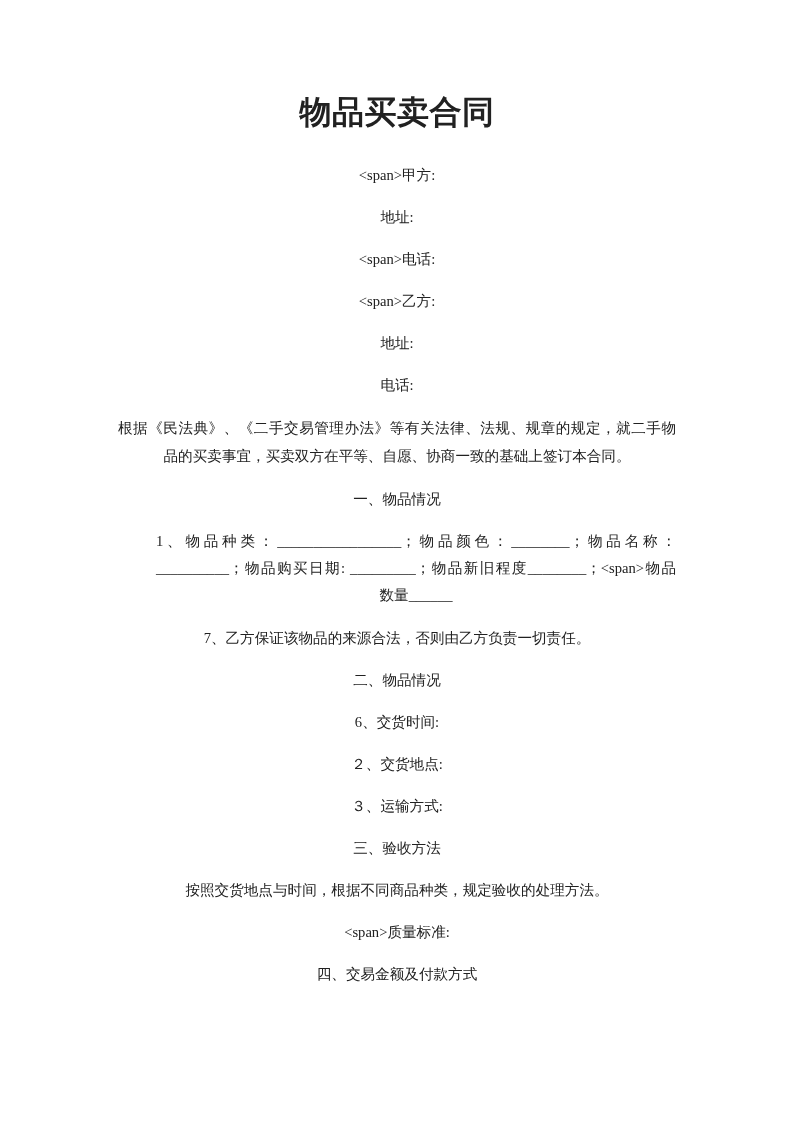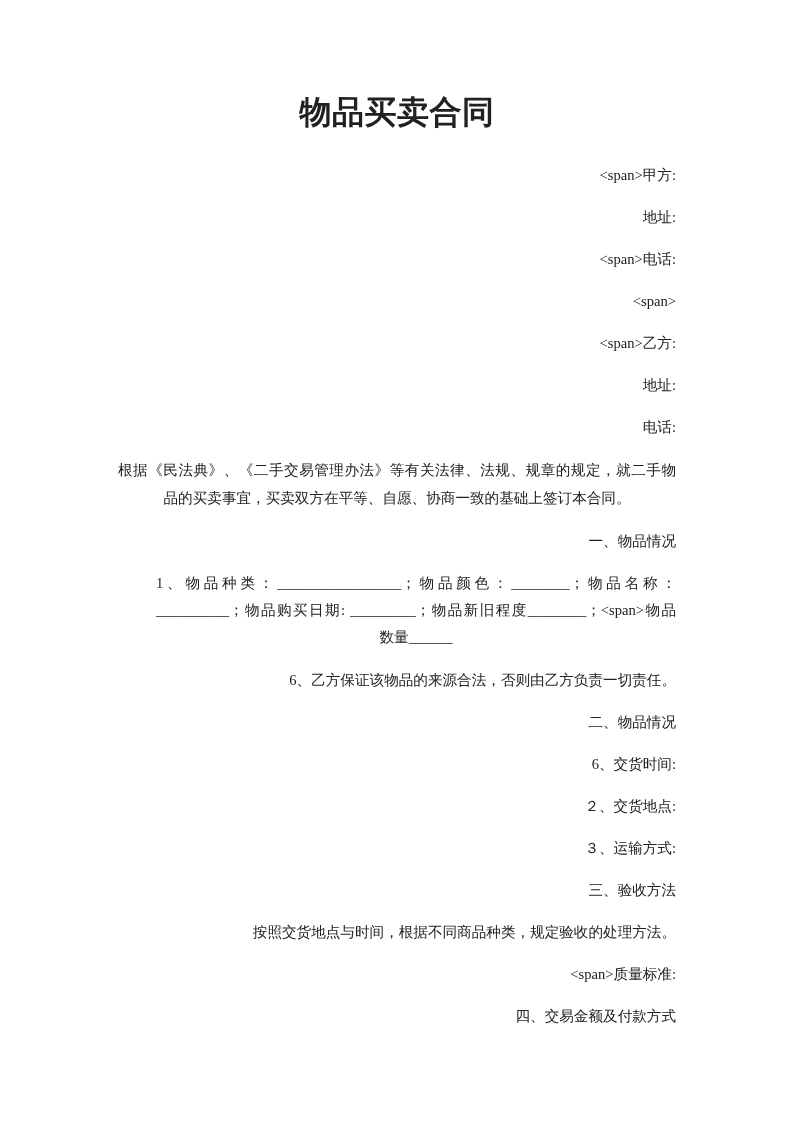--- a/index.html
+++ b/index.html
@@ -25,21 +25,21 @@
     font-weight: bold;
     line-height: 42px;
     text-align: center;
     margin: 0 0 29px 0;
     letter-spacing: 0.5px;
   }
   .line {
     font-size: 14.6px;
     line-height: 26px;
     margin: 0 0 16px 0;
-    text-align: right;
+    text-align: center;
   }
   .para {
     font-size: 14.6px;
     margin: 0 0 16px 0;
   }
   .para.legal  { line-height: 28px; }
   .para.fields { line-height: 27px; margin-left: 38px; }
   .j {
     text-align: justify;
     text-align-last: justify;
@@ -52,40 +52,39 @@
 </head>
 <body>
 
 <div class="doc">
 
   <h1 class="title">物品买卖合同</h1>
 
   <p class="line">&lt;span&gt;甲方:</p>
   <p class="line">地址:</p>
   <p class="line">&lt;span&gt;电话:</p>
-  <p class="line">&lt;span&gt;</p>
 
   <p class="line">&lt;span&gt;乙方:</p>
   <p class="line">地址:</p>
   <p class="line">电话:</p>
 
   <div class="para legal">
     <div class="j">根据《民法典》、《二手交易管理办法》等有关法律、法规、规章的规定，就二手物</div>
     <div class="last">品的买卖事宜，买卖双方在平等、自愿、协商一致的基础上签订本合同。</div>
   </div>
 
   <p class="line">一、物品情况</p>
 
   <div class="para fields">
     <div class="j">1、物品种类：_________________；物品颜色：________；物品名称：</div>
     <div class="j">__________；物品购买日期: _________；物品新旧程度________；&lt;span&gt;物品</div>
     <div class="last">数量______</div>
   </div>
 
-  <p class="line">6、乙方保证该物品的来源合法，否则由乙方负责一切责任。</p>
+  <p class="line">7、乙方保证该物品的来源合法，否则由乙方负责一切责任。</p>
 
   <p class="line">二、物品情况</p>
   <p class="line">6、交货时间:</p>
   <p class="line">２、交货地点:</p>
   <p class="line">３、运输方式:</p>
 
   <p class="line">三、验收方法</p>
   <p class="line">按照交货地点与时间，根据不同商品种类，规定验收的处理方法。</p>
   <p class="line">&lt;span&gt;质量标准:</p>
 

